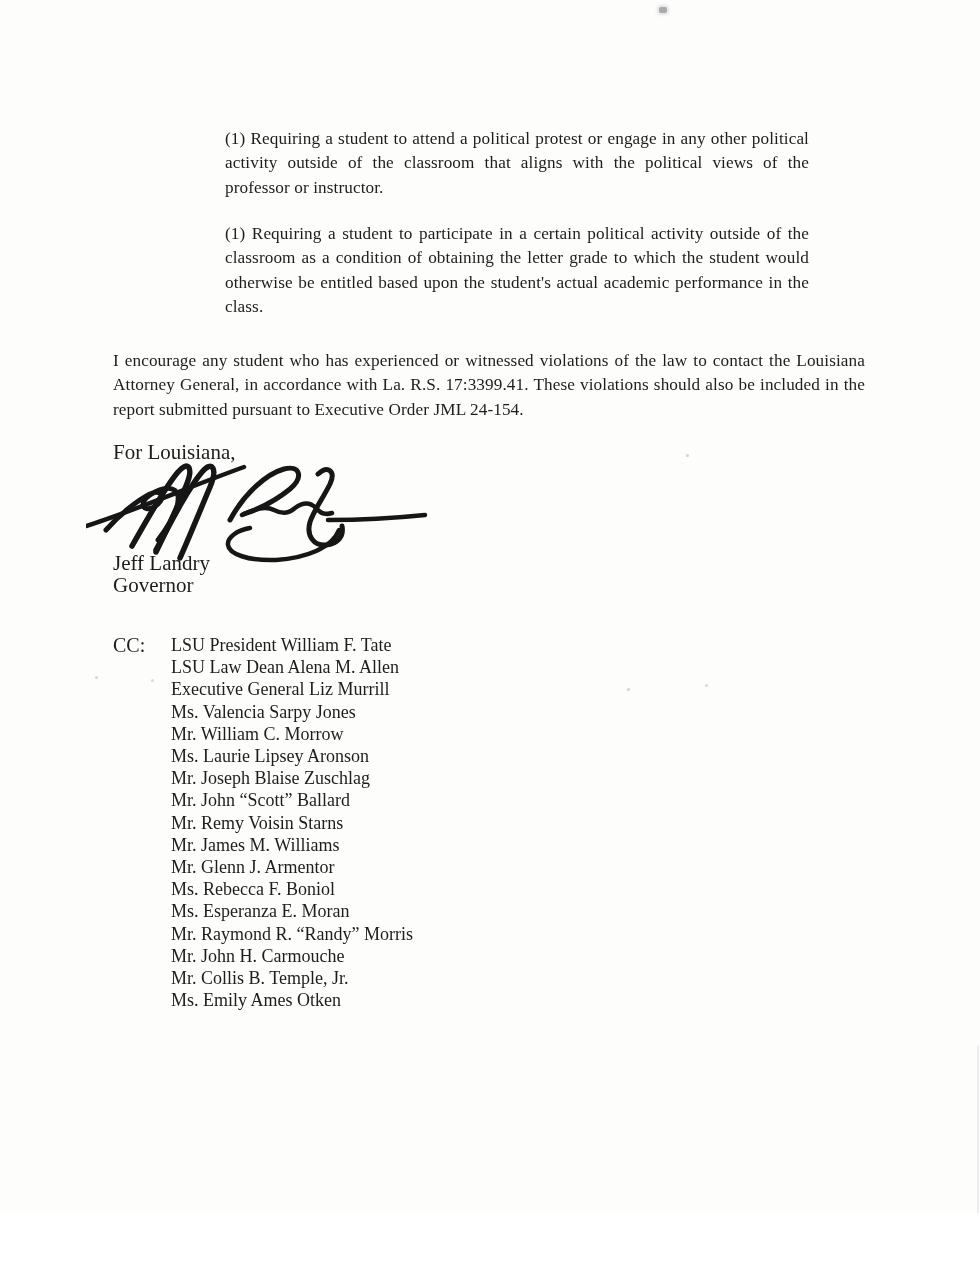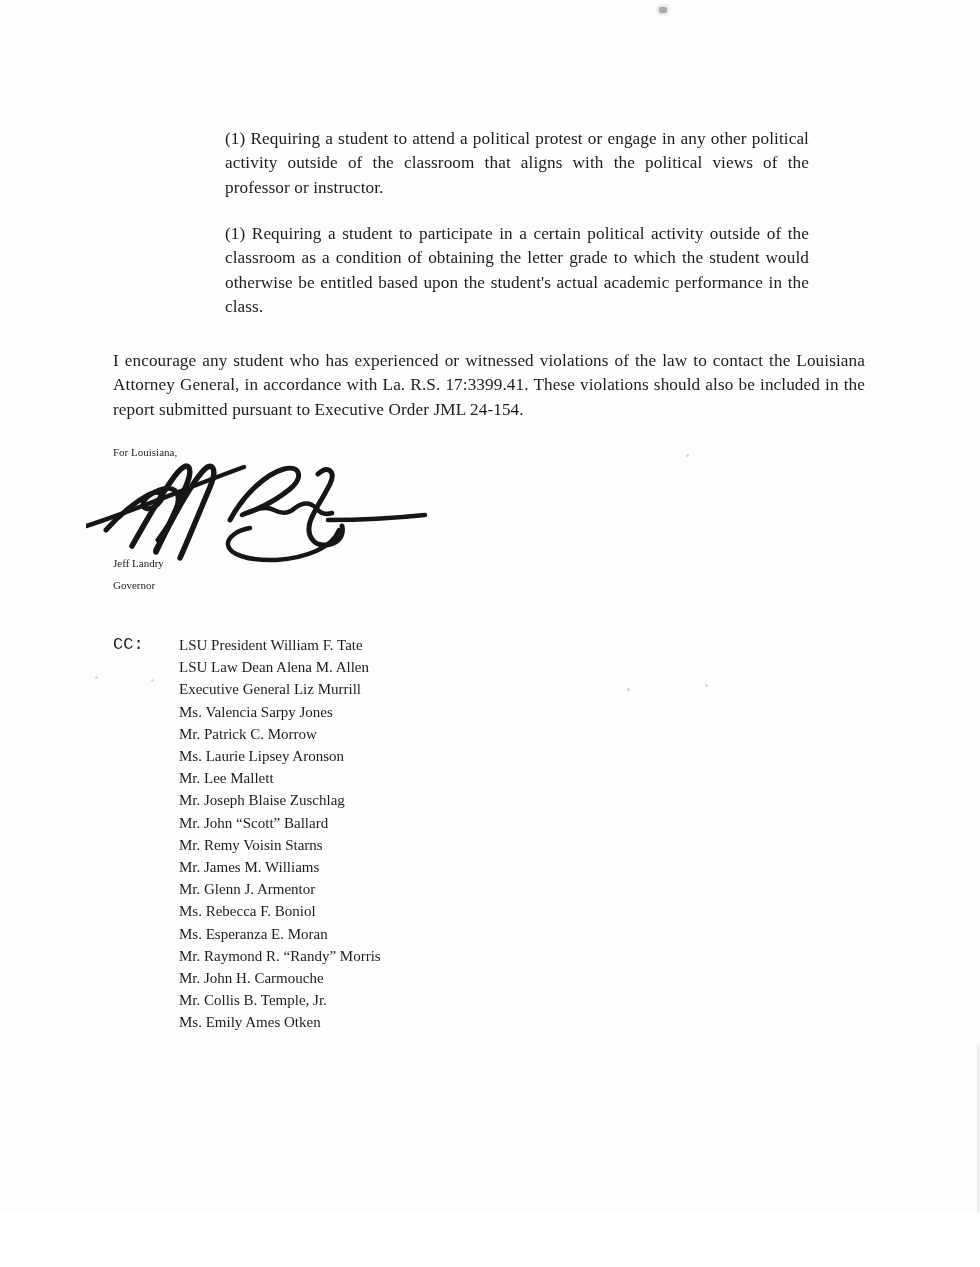--- a/index.html
+++ b/index.html
@@ -19,46 +19,44 @@
     text-align: justify;
     text-justify: inter-word;
     letter-spacing: 0.1px;
   }
   .indent-para { left: 225px; width: 584px; }
   #para-1 { top: 110px; }
   #para-2 { top: 205px; }
   #body-para { left: 113px; top: 332px; width: 752px; }
   .line-text {
     position: absolute;
-    font-size: 11px;
+    font-size: 21px;
     line-height: 22.5px;
     white-space: nowrap;
   }
   #closing { left: 113px; top: 441px; }
   #signer-name { left: 113px; top: 552px; text-align: center; }
   #signer-title { left: 113px; top: 574px; text-align: center; }
   #signature { position: absolute; left: 86px; top: 458px; width: 345px; height: 108px; }
   .cc-block {
     position: absolute;
     left: 113px; top: 634px;
     display: flex;
     align-items: flex-start;
   }
   .cc-label {
     width: 58px;
     flex: 0 0 58px;
-    font-size: 17px;
+    font-size: 20px;
     line-height: 22.2px;
-    font-family: Liberation Mono, monospace;
   }
   .cc-list div {
-    font-size: 15px;
+    font-size: 18px;
     line-height: 22.2px;
     white-space: nowrap;
-    margin-left: 8px;
   }
   .speck { position: absolute; border-radius: 50%; }
   #speck-1 { left: 659px; top: 7px;  width: 8px; height: 6px; background: #aaaaaa; box-shadow: 0 0 3px 2px #e3e3e3; border-radius: 2px; }
   #speck-2 { left: 686px; top: 454px; width: 3px; height: 3px; background: #d2d2d2; }
   #speck-3 { left: 95px;  top: 676px; width: 3px; height: 3px; background: #d6d6d6; }
   #speck-4 { left: 151px; top: 679px; width: 3px; height: 3px; background: #dadada; }
   #speck-5 { left: 627px; top: 688px; width: 3px; height: 3px; background: #d2d2d2; }
   #speck-6 { left: 705px; top: 684px; width: 3px; height: 3px; background: #d8d8d8; }
   #edge-artifact {
     position: absolute;
@@ -96,23 +94,22 @@
 
   <div id="signer-title" class="line-text">Governor</div>
 
   <div class="cc-block">
     <div class="cc-label">CC:</div>
     <div class="cc-list">
       <div>LSU President William F. Tate</div>
       <div>LSU Law Dean Alena M. Allen</div>
       <div>Executive General Liz Murrill</div>
       <div>Ms. Valencia Sarpy Jones</div>
-      <div>Mr. Patrick C. Morrow</div>
+      <div>Mr. William C. Morrow</div>
       <div>Ms. Laurie Lipsey Aronson</div>
-      <div>Mr. Lee Mallett</div>
       <div>Mr. Joseph Blaise Zuschlag</div>
       <div>Mr. John “Scott” Ballard</div>
       <div>Mr. Remy Voisin Starns</div>
       <div>Mr. James M. Williams</div>
       <div>Mr. Glenn J. Armentor</div>
       <div>Ms. Rebecca F. Boniol</div>
       <div>Ms. Esperanza E. Moran</div>
       <div>Mr. Raymond R. “Randy” Morris</div>
       <div>Mr. John H. Carmouche</div>
       <div>Mr. Collis B. Temple, Jr.</div>

